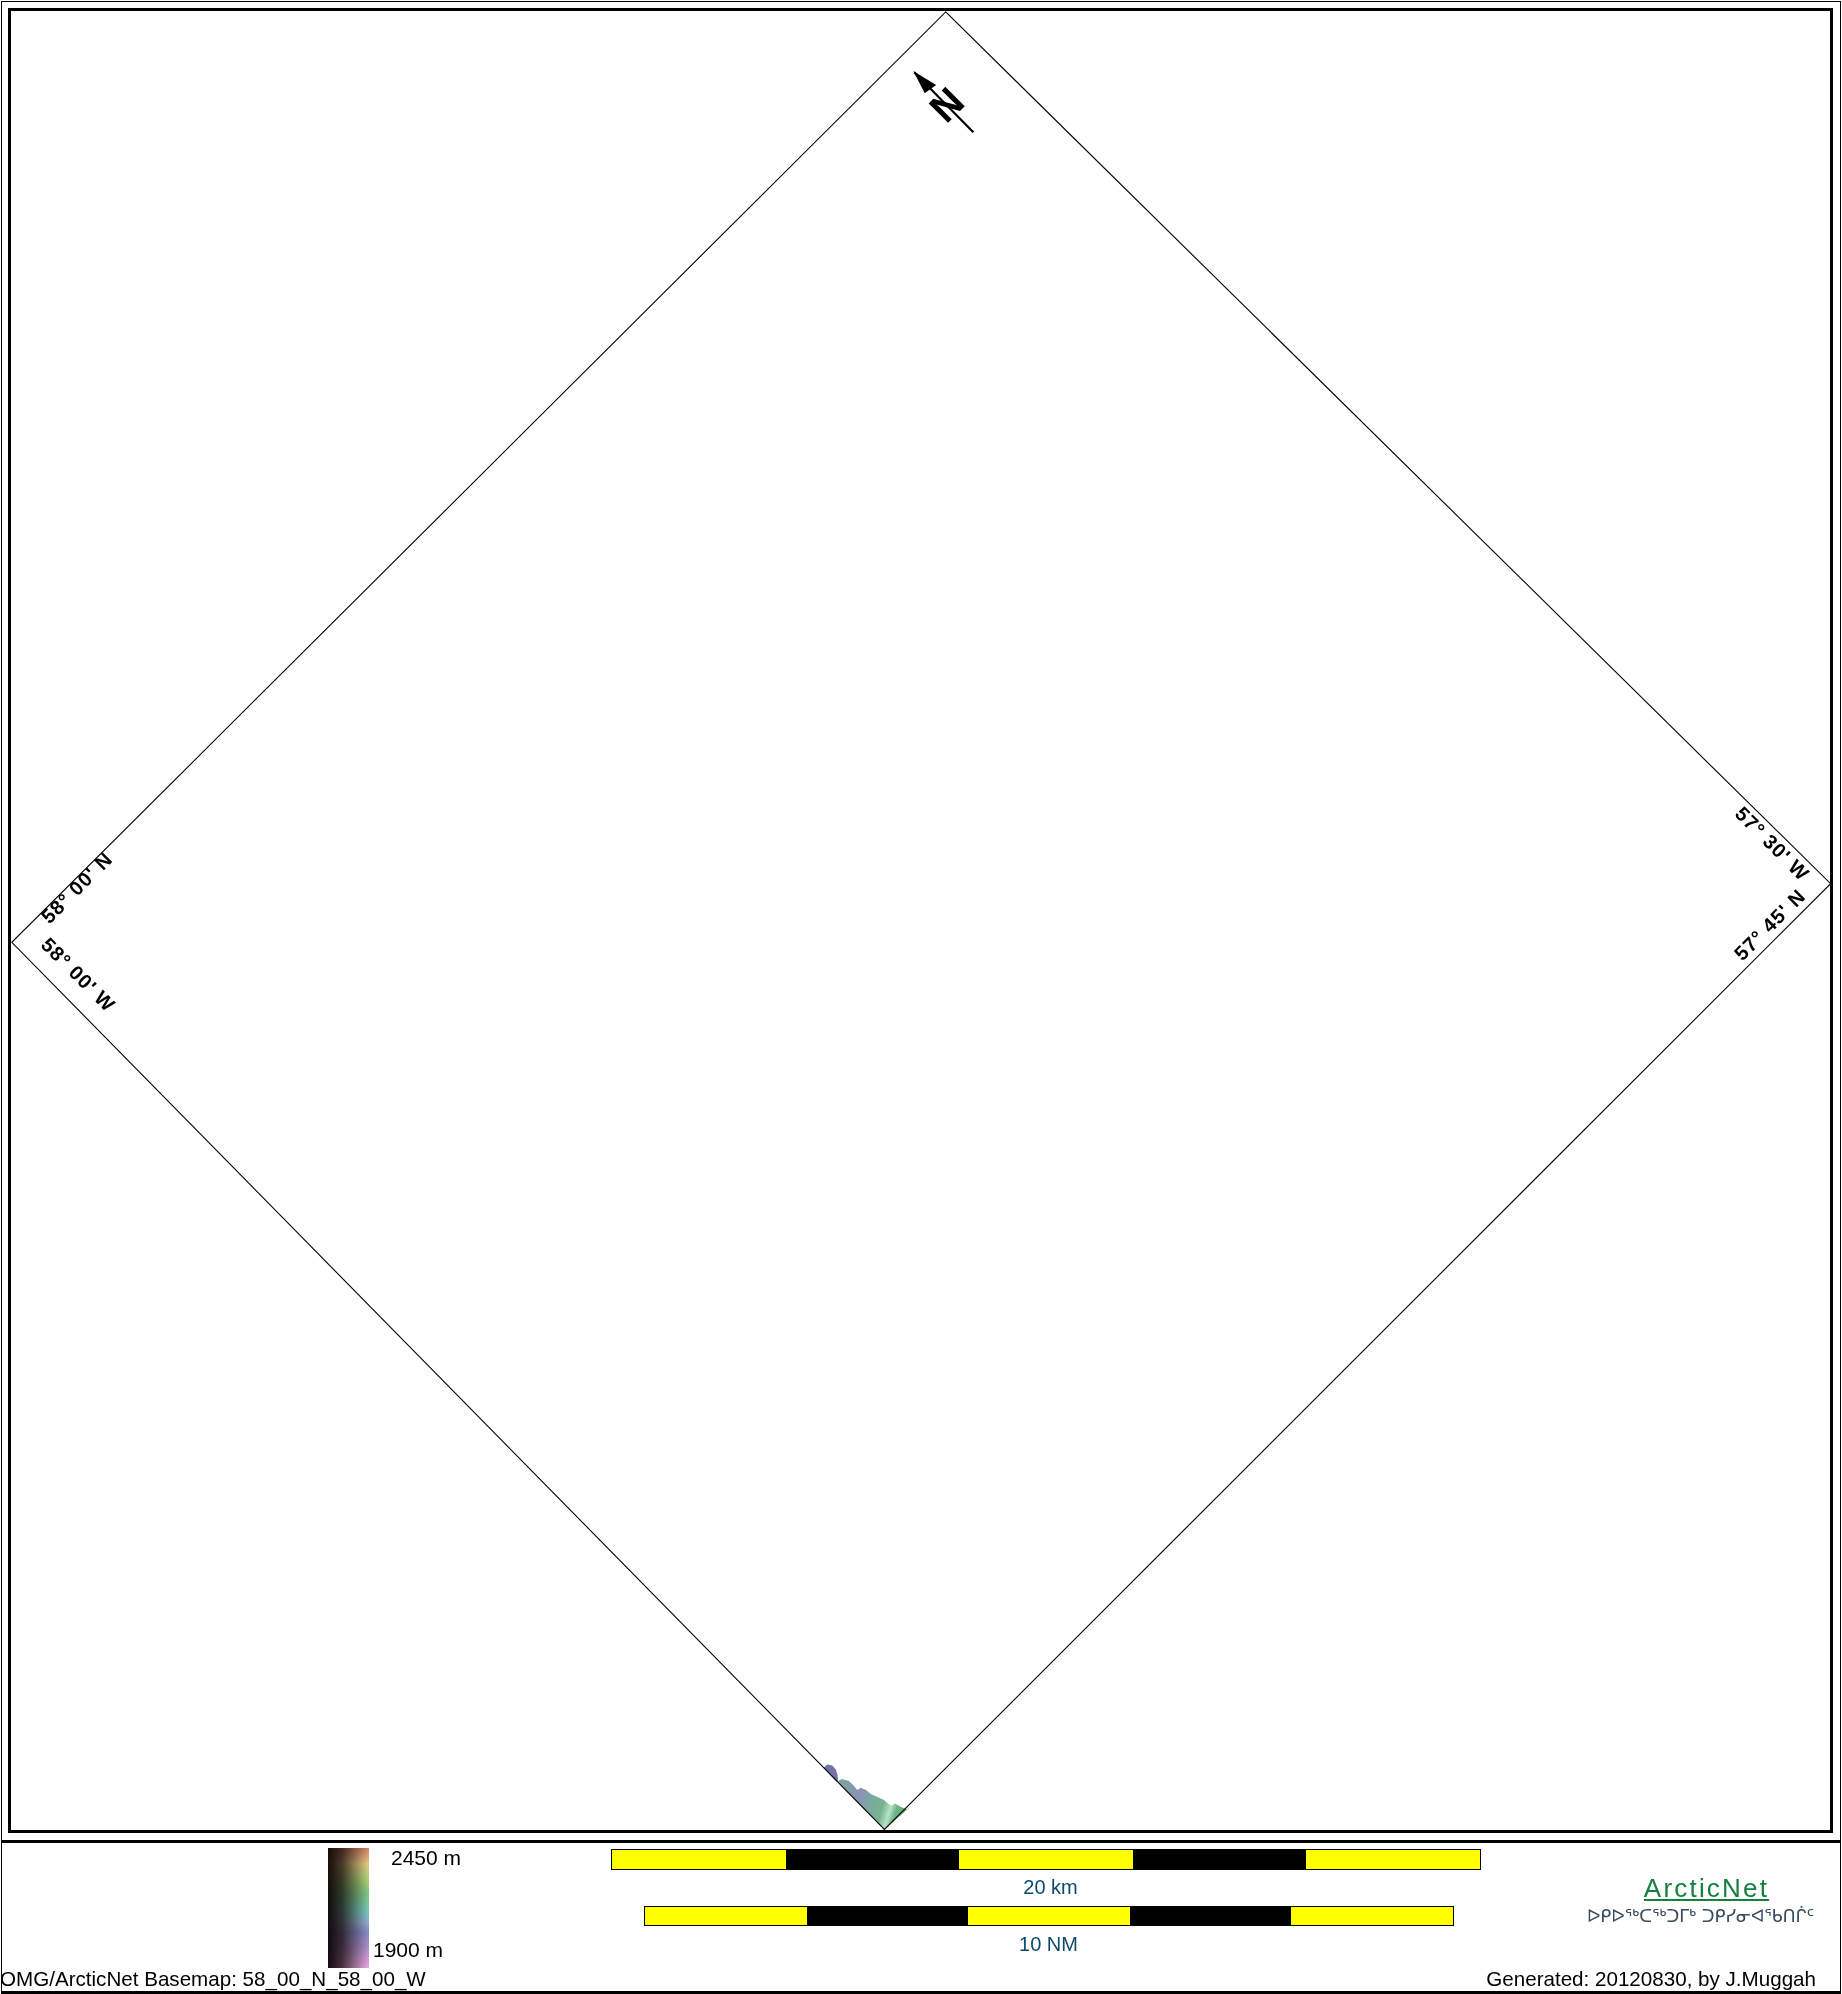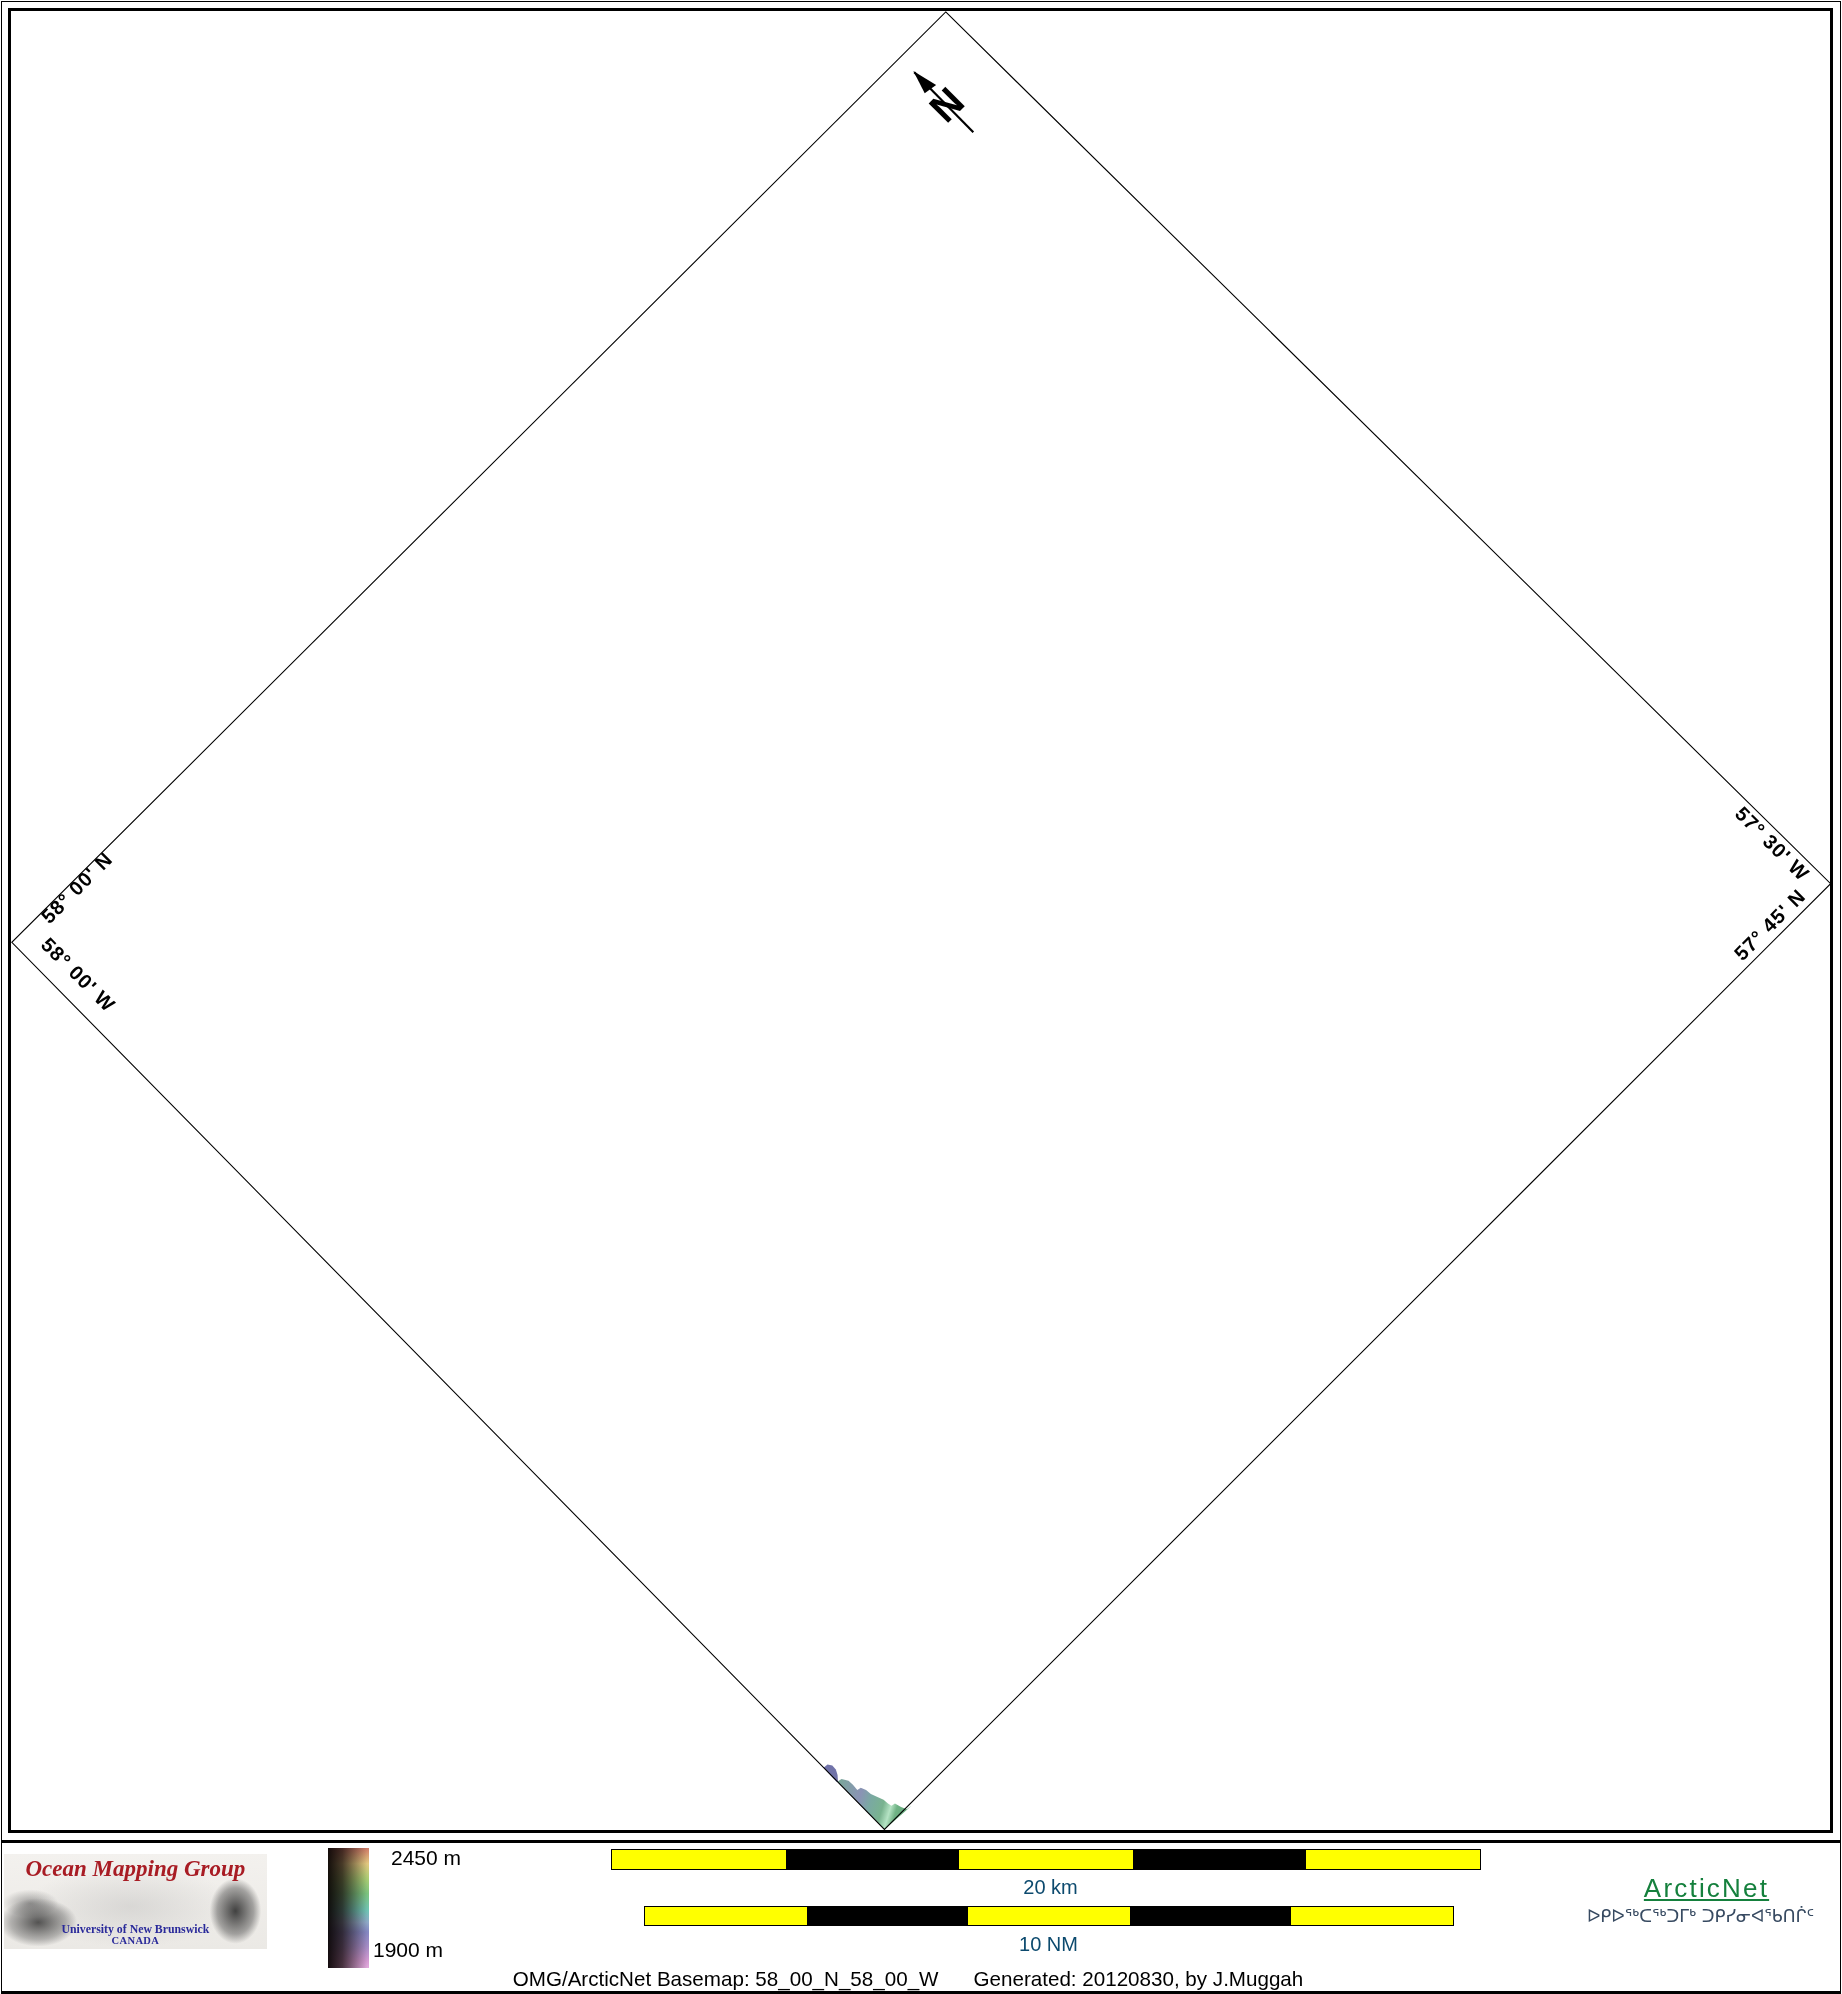--- a/index.html
+++ b/index.html
@@ -148,21 +148,21 @@
     font-size: 17.5px;
     white-space: nowrap;
   }
   .caption-row {
     position: absolute;
     left: 0; top: 1967px;
     width: 1842px;
     padding-right: 26px;
     box-sizing: border-box;
     display: flex;
-    justify-content: center;
+    justify-content: space-between;
     gap: 35px;
     font-size: 20.6px;
     color: #000;
     white-space: nowrap;
   }
 </style>
 </head>
 <body>
 
 <div class="page">
@@ -198,25 +198,20 @@
 
   <div class="north-letter">N</div>
 
   <div class="edge-label rot-neg45" style="left:77px; top:888px;">58° 00' N</div>
   <div class="edge-label rot-pos45" style="left:78px; top:975px;">58° 00' W</div>
   <div class="edge-label rot-pos45" style="left:1772px; top:844px;">57° 30' W</div>
   <div class="edge-label rot-neg45" style="left:1770px; top:925px;">57° 45' N</div>
 
   <div class="legend-strip"></div>
 
-  <div class="omg-logo">
-    <div class="omg-title" style="color:#a81c24;">Ocean Mapping Group</div>
-    <div class="omg-sub" style="color:#2a2a9a;">University of New Brunswick</div>
-    <div class="omg-country" style="color:#2a2a9a;">CANADA</div>
-  </div>
 
   <div class="colorbar"></div>
   <div class="cb-label" style="left:373px; top:1846px;margin-left:18px;">2450 m</div>
   <div class="cb-label" style="left:373px; top:1938px;">1900 m</div>
 
   <div class="scalebar" style="left:611px; top:1849px; width:870px; height:20.6px;">
     <div class="scalebar-fill" style="background: linear-gradient(to right,
            #ffff00 0 20%, #000 20% 40%, #ffff00 40% 60%, #000 60% 80%, #ffff00 80% 100%);"></div>
   </div>
   <div class="scalebar-label" style="left:963px; top:1876px; width:175px;">20 km</div>

